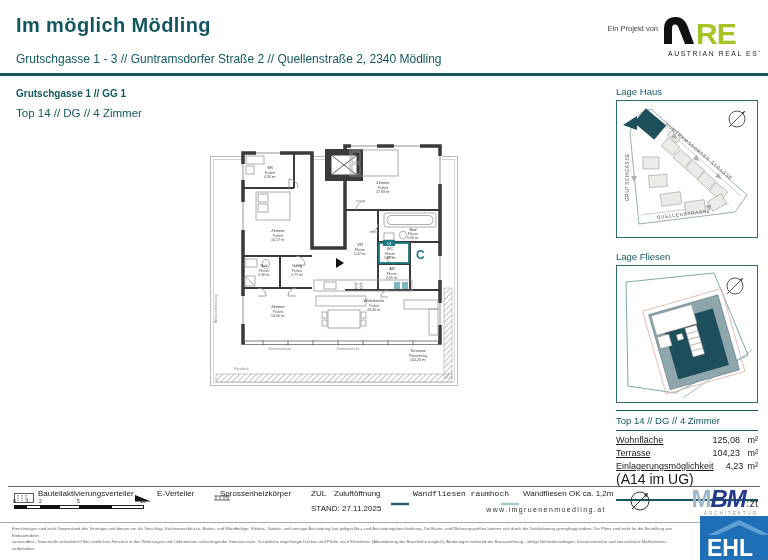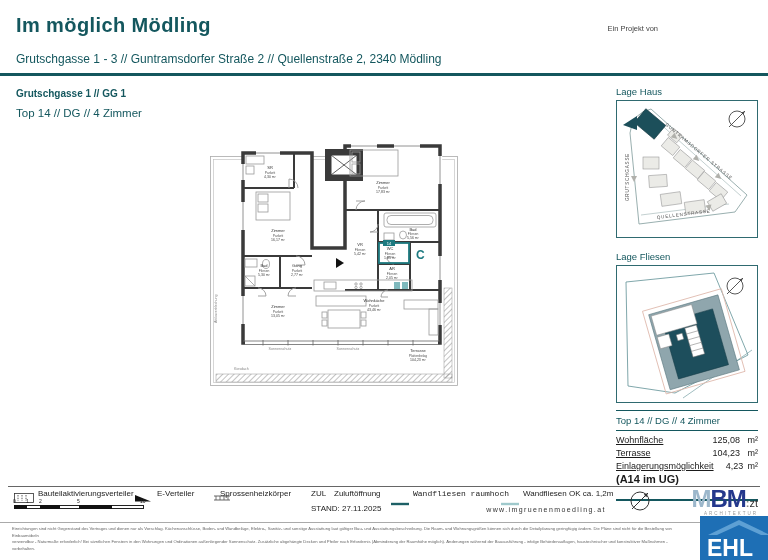--- a/index.html
+++ b/index.html
@@ -25,37 +25,37 @@
   .lage-gap { height:13px; }
 
   .details { position:absolute; left:616px; top:410px; width:142px; }
   .details .rule { height:1px; background:#14575e; }
   .details .rule2 { height:2px; background:#14575e; }
   .details .dtitle { font-size:9.5px; color:#14575e; padding:4px 0 4px 0; }
   .drow { display:flex; font-size:9px; color:#1a1a1a; line-height:13px; }
   .drow .lbl { flex:1;text-decoration:underline; }
   .drow .val { width:36px; text-align:right; }
   .drow .unit { width:18px; text-align:right; }
-  .dnote { font-size:11px; color:#1a1a1a; line-height:13px; margin-bottom:13px;font-weight:bold; }
+  .dnote { font-size:14px; color:#1a1a1a; line-height:13px; margin-bottom:13px; }
   .details .pad { height:3px; }
 
   .foot-line1 { top:486px; left:8px; right:8px; height:1px; background:#666; }
   .foot-line2 { top:522px; left:0px; right:0px; height:1px; background:#aaa; }
   .leg { top:489px; font-size:8px; color:#222; white-space:nowrap; }
   .licon { top:489px; }
   .stand { top:504px; left:311px; font-size:8px; color:#222; }
   .website { top:506px; left:478px; width:136px; text-align:center; font-size:7px; letter-spacing:1.4px; color:#333; }
   .scalebar { top:499px; left:14px; width:132px; height:12px; }
   .scalebar .num { position:absolute; top:-1px; font-size:5px; color:#222; }
   .scalebar .bar { position:absolute; top:6px; left:0; width:130px; height:4px; border:0.5px solid #222; }
   .scalebar .seg { position:absolute; top:6px; height:4px; background:#111; }
   .compassf { top:489px; left:628px; }
   .mbm { top:487px; right:10px; width:104px; text-align:right; line-height:1; }
   .mbm .m1 { font-size:24px; font-weight:bold; color:#9cb7cb; letter-spacing:-1px; }
-  .mbm .m2 { font-size:24px; font-weight:bold; color:#24388c; letter-spacing:-1px; }
+  .mbm .m2 { font-size:24px; font-weight:bold; color:#24388c; letter-spacing:-1px;font-style:italic; }
   .mbm .zt { font-size:11px; font-weight:normal; color:#333; }
   .mbm .dots { font-size:11px; font-weight:bold; color:#888; }
   .mbm .sub { font-size:4.5px; color:#999; letter-spacing:2px; margin-top:1px; }
 
   .disclaimer { top:526px; left:12px; right:84px; font-size:4.2px; line-height:6.5px; color:#666; }
 
   .ehl { position:absolute; right:-12px; bottom:0; width:80px; height:44px; background:#1e6fb5; }
 
   svg text { font-family:"Liberation Sans", sans-serif; }
   .rl  { font-size:4px;   fill:#333; }
@@ -64,20 +64,27 @@
   .tiny { font-size:3.6px; fill:#888; }
 </style>
 </head>
 <body>
 
 <div class="page">
 
   <div class="abs title teal">Im möglich Mödling</div>
   <div class="abs subtitle teal">Grutschgasse 1 - 3 // Guntramsdorfer Straße 2 // Quellenstraße 2, 2340 Mödling</div>
   <div class="abs projekt">Ein Projekt von</div>
+  <div class="abs arelogo">
+    <svg width="100" height="46" viewBox="0 0 100 46">
+      <path d="M4,30 L4,15 Q4,3 16,3 Q24,3 27.5,12 L34,30 L25,30 L18.5,13.5 Q17.5,10.5 15,10.5 Q12,10.5 12,14.5 L12,30 Z" fill="#111"></path>
+      <text x="36" y="30" font-size="30" font-weight="bold" fill="#a6c425" letter-spacing="-1">RE</text>
+      <text x="8" y="42" font-size="6.8" letter-spacing="1.6" fill="#222">AUSTRIAN REAL ESTATE</text>
+    </svg>
+  </div>
   <div class="abs header-rule"></div>
 
   <div class="abs unit1 teal">Grutschgasse 1 // GG 1</div>
   <div class="abs unit2 teal">Top 14 // DG // 4 Zimmer</div>
 
   <div class="abs plan">
     <svg width="280" height="262" viewBox="0 0 280 262">
       <defs>
         <pattern id="hatch" width="4" height="4" patternUnits="userSpaceOnUse" patternTransform="rotate(45)">
           <line x1="0" y1="0" x2="0" y2="4" stroke="#888" stroke-width="1"></line>

